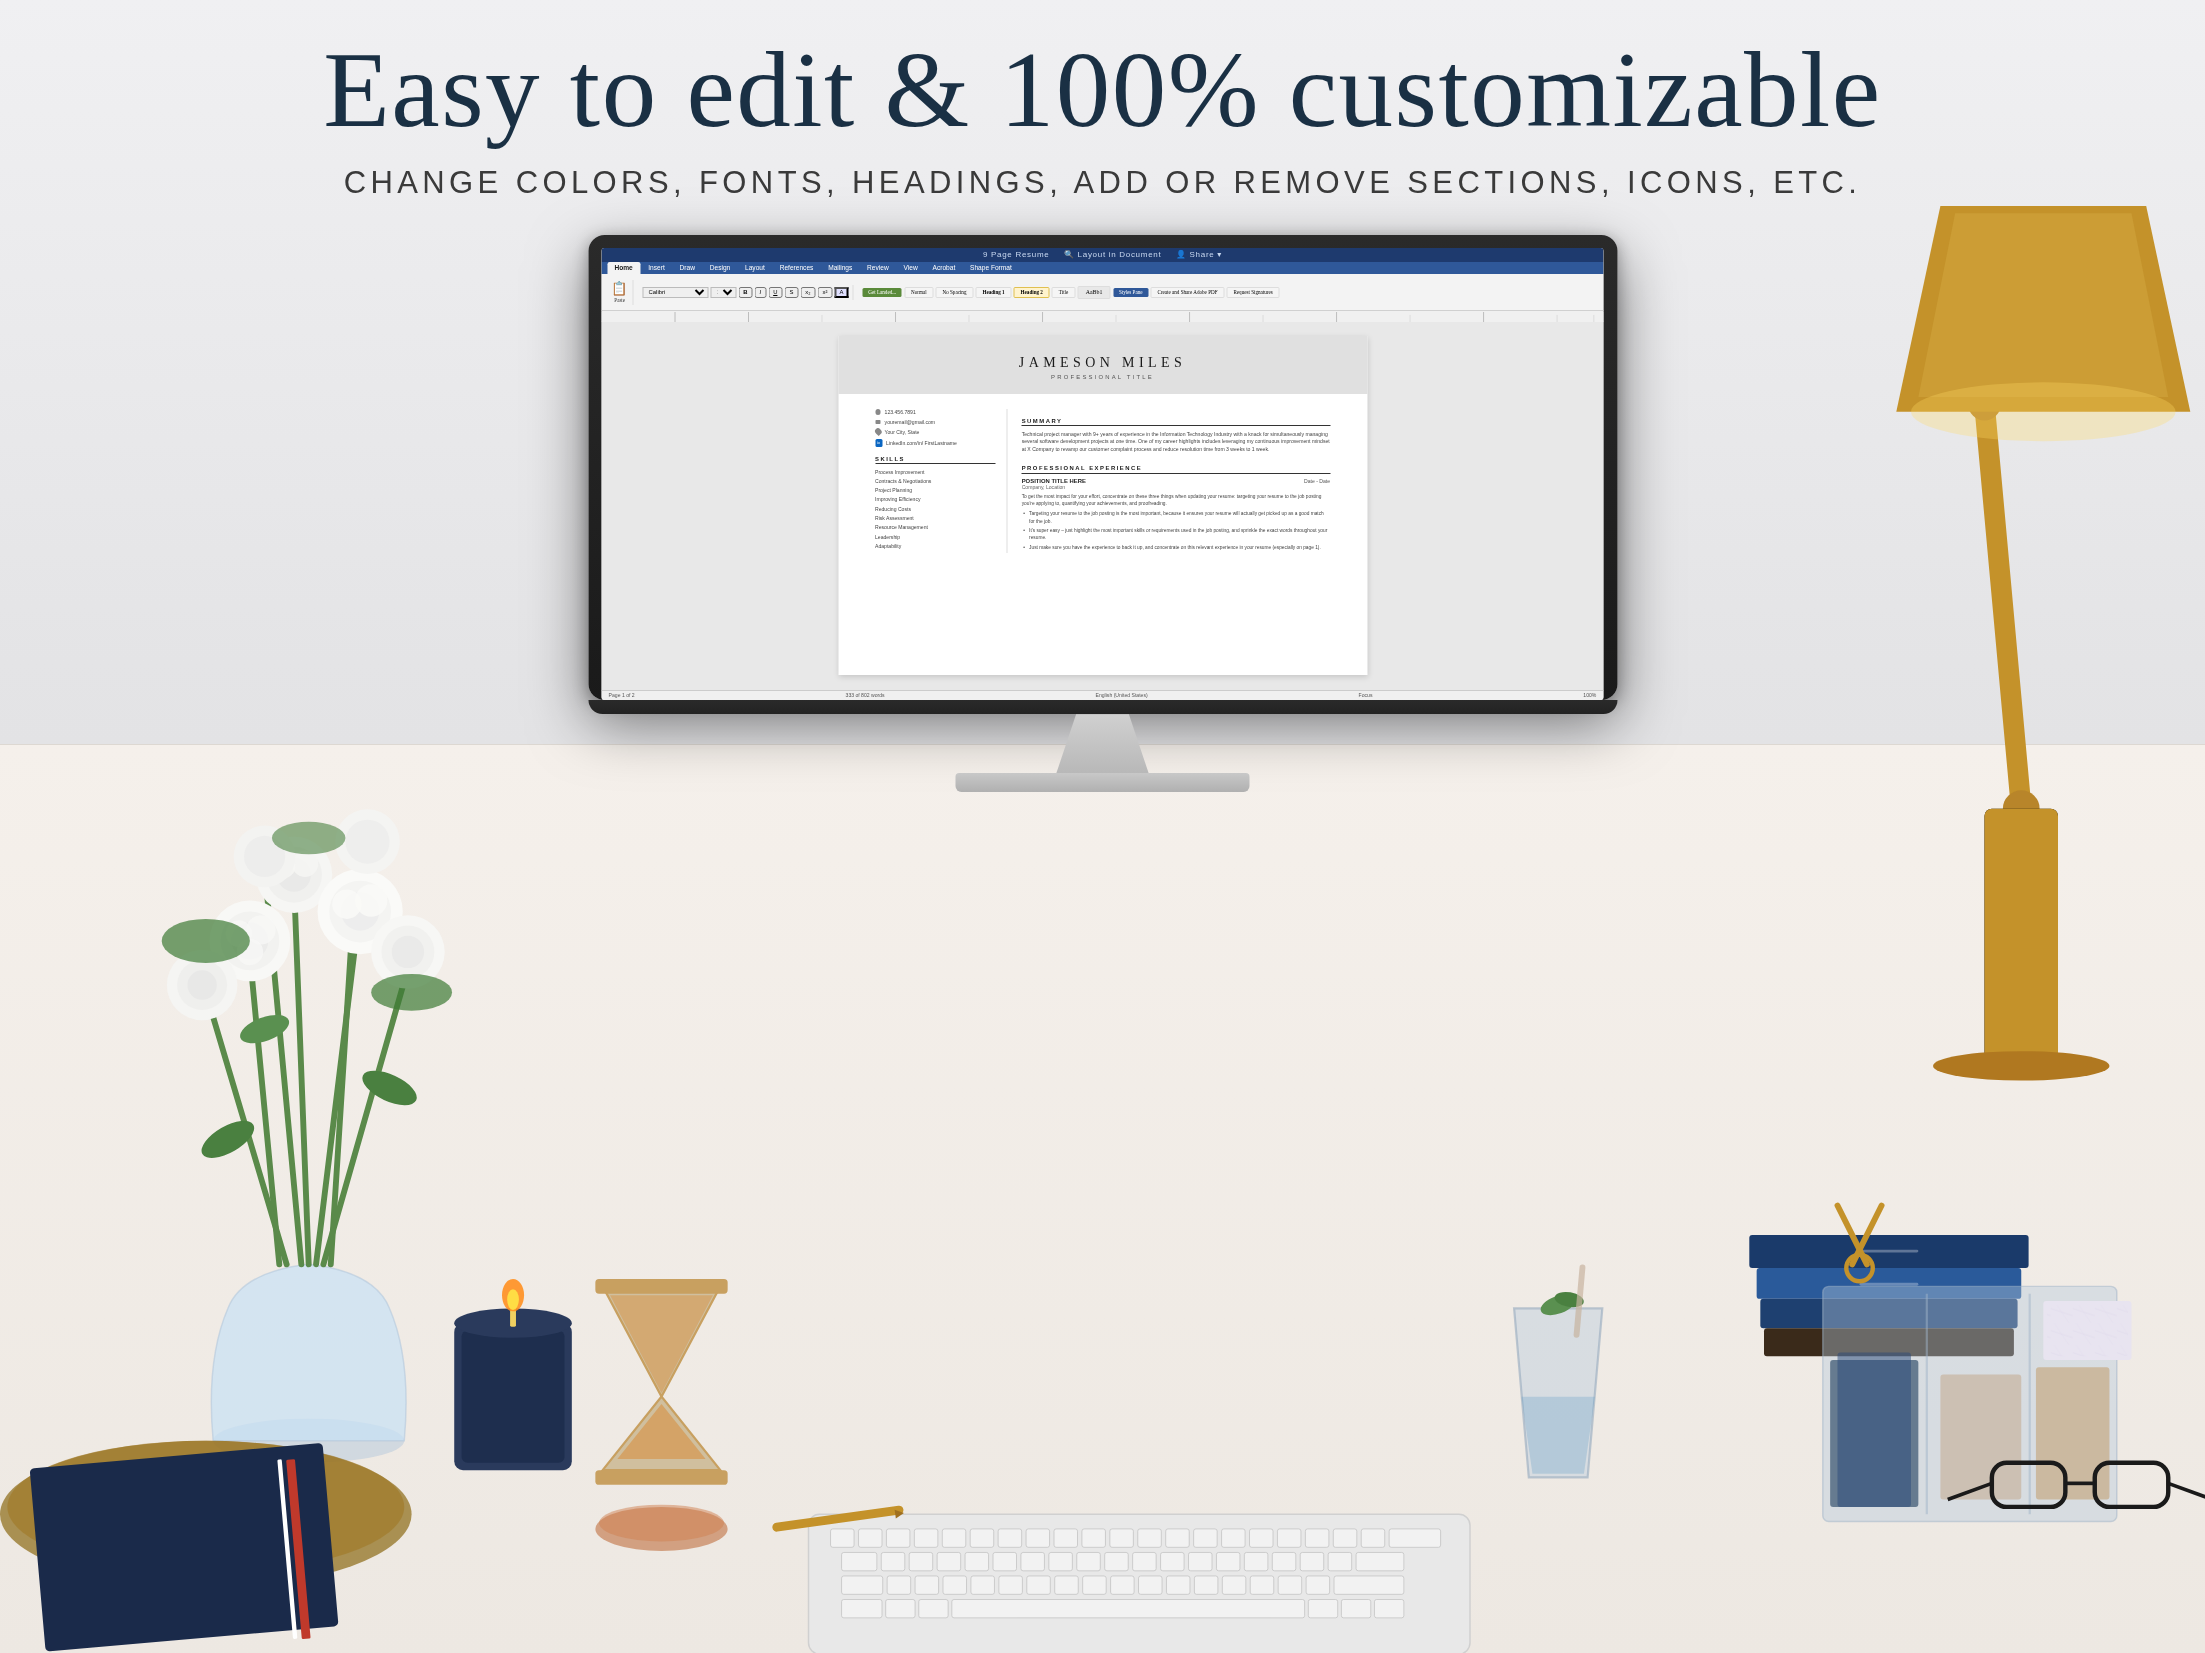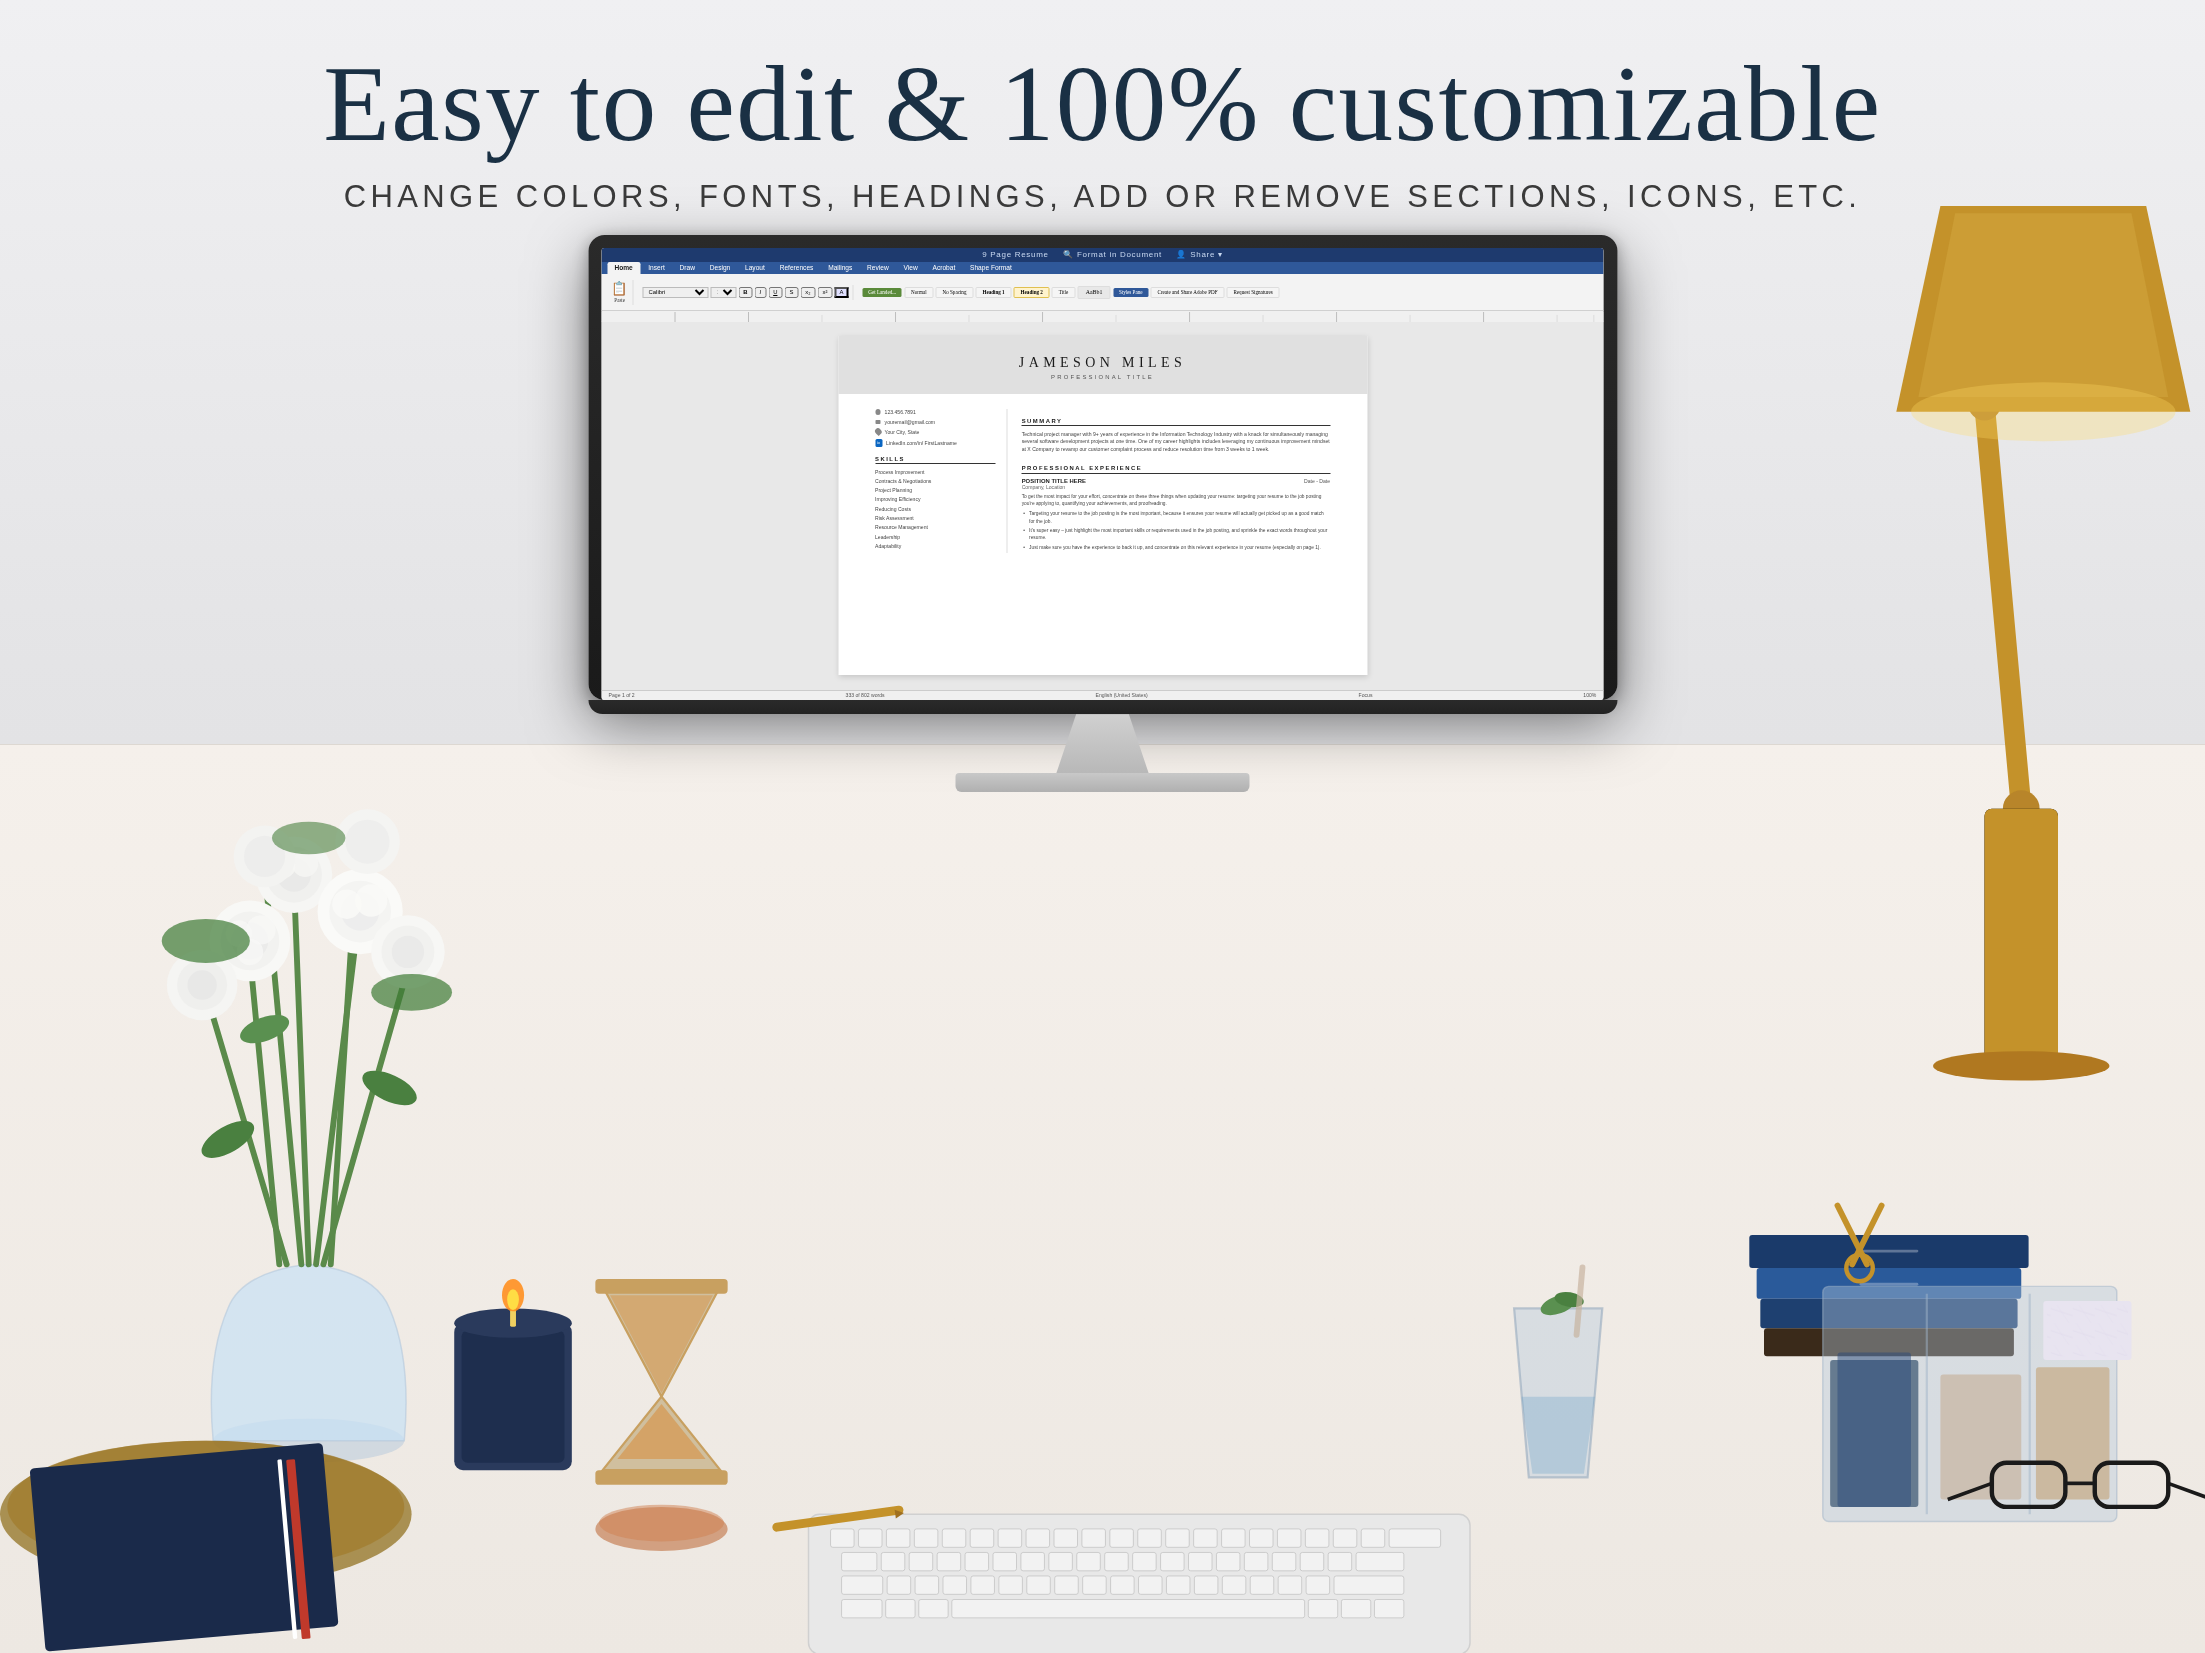--- a/index.html
+++ b/index.html
@@ -27,21 +27,21 @@
       bottom: 0; left: 0;
       width: 100%;
       height: 55%;
       background: linear-gradient(180deg, #f5f0eb 0%, #ede8e2 100%);
       border-top: 1.5px solid #ddd8d2;
     }
 
     
     .header-area {
       position: absolute;
-      top: 44px;
+      top: 30px;
       left: 50%;
       transform: translateX(-50%);
       text-align: center;
       width: 1911px;
       z-index: 10;
     }
 
     .main-title {
       font-size: 109px;
       color: #1a3044;
@@ -537,21 +537,21 @@
   <p class="subtitle">CHANGE COLORS, FONTS, HEADINGS, ADD or REMOVE SECTIONS, ICONS, etc.</p>
 </div>
 
 <div class="monitor-container">
   <div class="monitor-outer">
     <div class="monitor-screen">
 
       <div class="word-title-bar">
         <span>9 Page Resume</span>
         &nbsp;&nbsp;&nbsp;
-        <span>🔍 Format in Document</span>
+        <span>🔍 Layout in Document</span>
         &nbsp;&nbsp;&nbsp;
         <span>👤 Share ▾</span>
       </div>
 
       <div style="background:#2f5899; display:flex; align-items:flex-end; padding:0 5.9px;">
         <div style="background:#f3f3f3; color:#1a1a1a; font-size:6.6px; font-family:Arial,sans-serif; padding:2.9px 7.4px; border-radius:2.2px 2.2px 0 0; margin-right:0.7px; font-weight:bold;">Home</div>
         <div style="color:#fff; font-size:6.6px; font-family:Arial,sans-serif; padding:2.9px 7.4px;">Insert</div>
         <div style="color:#fff; font-size:6.6px; font-family:Arial,sans-serif; padding:2.9px 7.4px;">Draw</div>
         <div style="color:#fff; font-size:6.6px; font-family:Arial,sans-serif; padding:2.9px 7.4px;">Design</div>
         <div style="color:#fff; font-size:6.6px; font-family:Arial,sans-serif; padding:2.9px 7.4px;">Layout</div>

